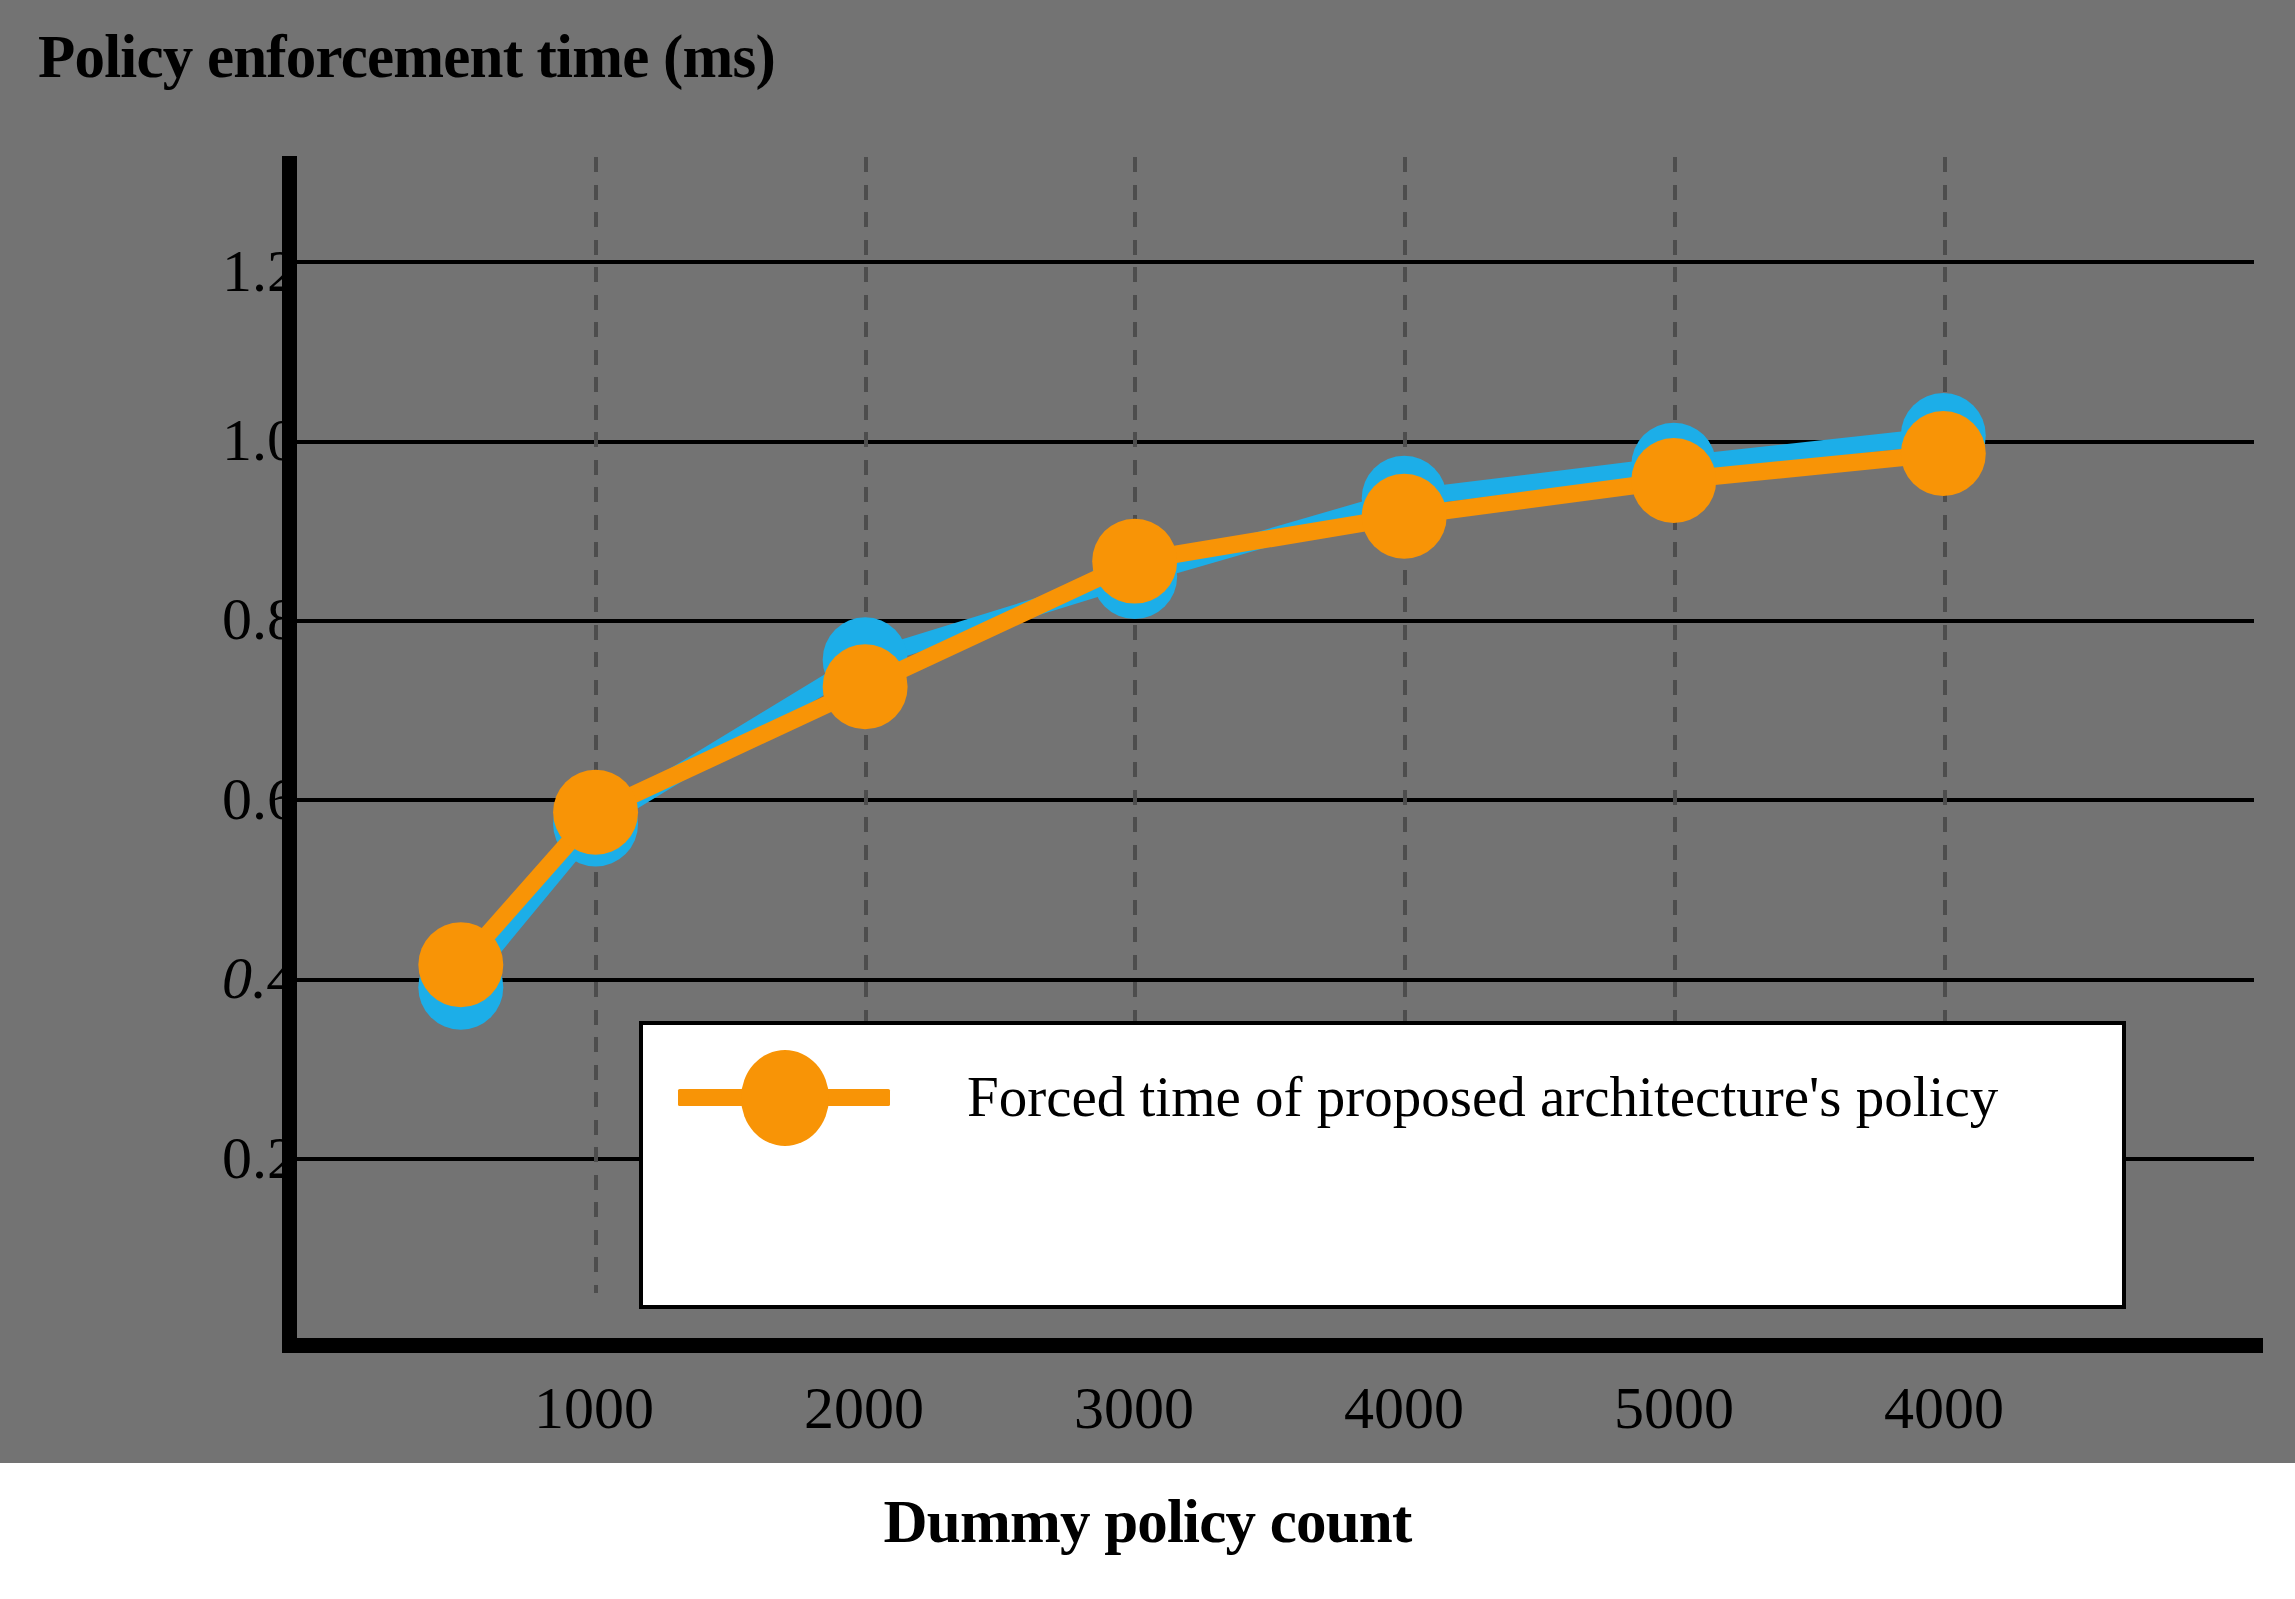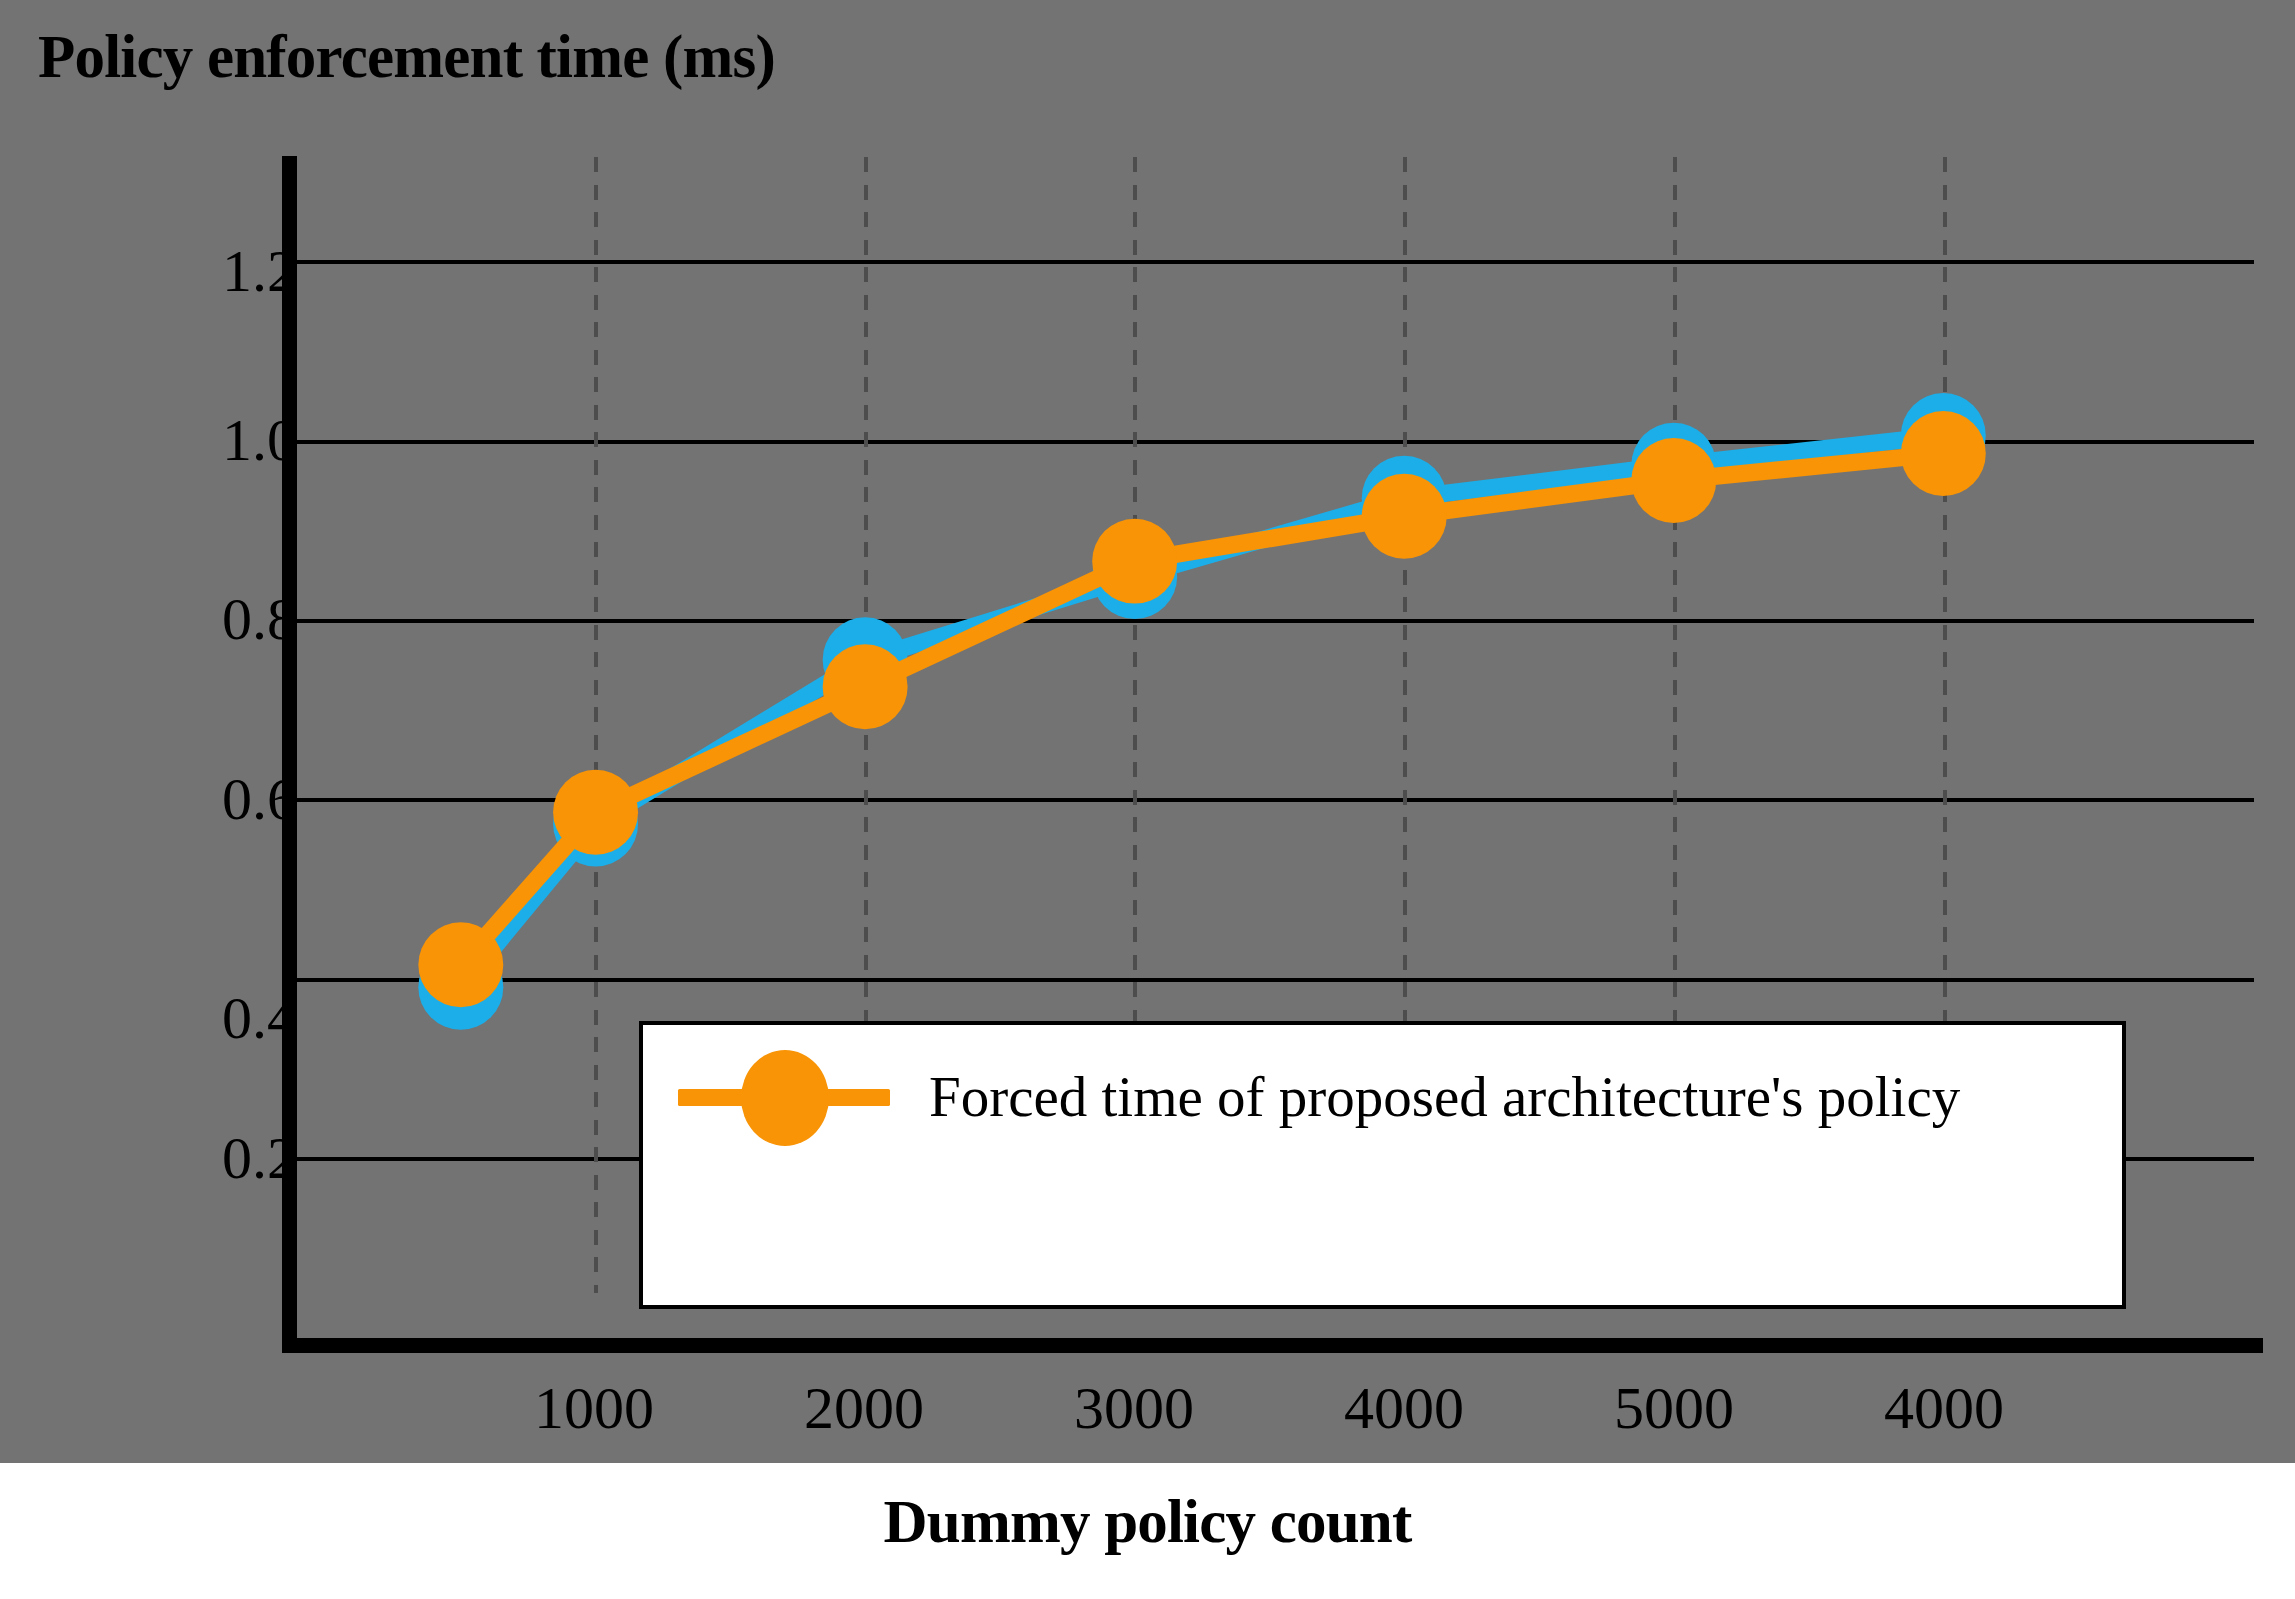--- a/index.html
+++ b/index.html
@@ -126,20 +126,21 @@
     box-sizing: border-box;
     z-index: 40;
   }
   .legend-row {
     position: absolute;
     left: 0;
     width: 100%;
     height: 144px;
     display: flex;
     align-items: center;
+    gap: 38px;
   }
   .legend-row.r0 { top: 0; }
   .legend-row.r1 { top: 144px; }
 
   .legend-swatch {
     position: relative;
     width: 212px;
     height: 94px;
     margin-left: 35px;
     flex: none;
@@ -202,21 +203,21 @@
     <div class="vgrid" style="left:838px;"></div>
     <div class="vgrid" style="left:1108px;"></div>
     <div class="vgrid" style="left:1378px;"></div>
     <div class="vgrid" style="left:1648px;"></div>
   </div>
 
   <div class="ytick" style="top:241px;">1.2</div>
   <div class="ytick" style="top:410px;">1.0</div>
   <div class="ytick" style="top:589px;">0.8</div>
   <div class="ytick" style="top:769px;">0.6</div>
-  <div class="ytick" style="top:988px;">0.4</div>
+  <div class="ytick" style="top:948px;font-style:italic;">0.4</div>
   <div class="ytick" style="top:1128px;">0.2</div>
 
   <div class="xtick" style="left:468px;">1000</div>
   <div class="xtick" style="left:738px;">2000</div>
   <div class="xtick" style="left:1008px;">3000</div>
   <div class="xtick" style="left:1278px;">4000</div>
   <div class="xtick" style="left:1548px;text-align:center;">5000</div>
   <div class="xtick" style="left:1818px;">4000</div>
 
   <div id="x-axis-label">Dummy policy count</div>

